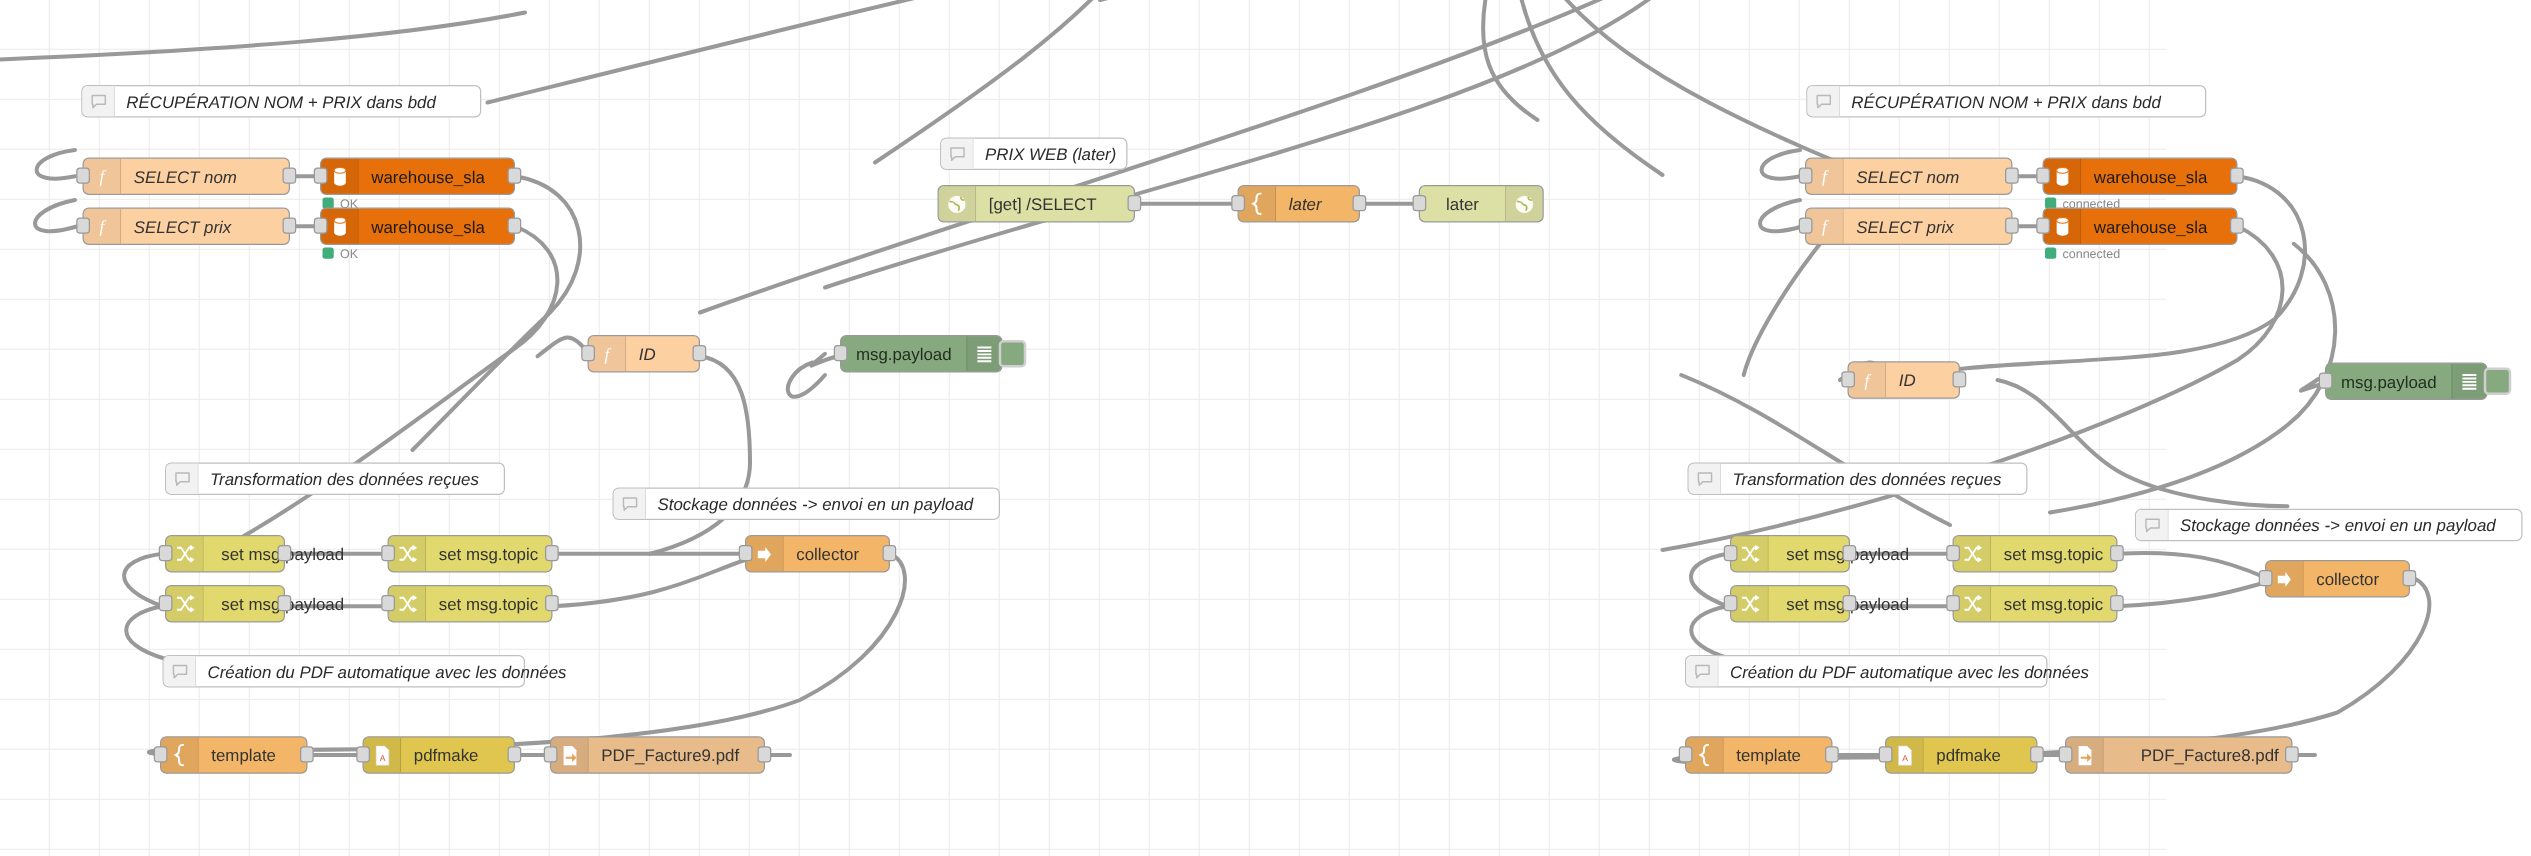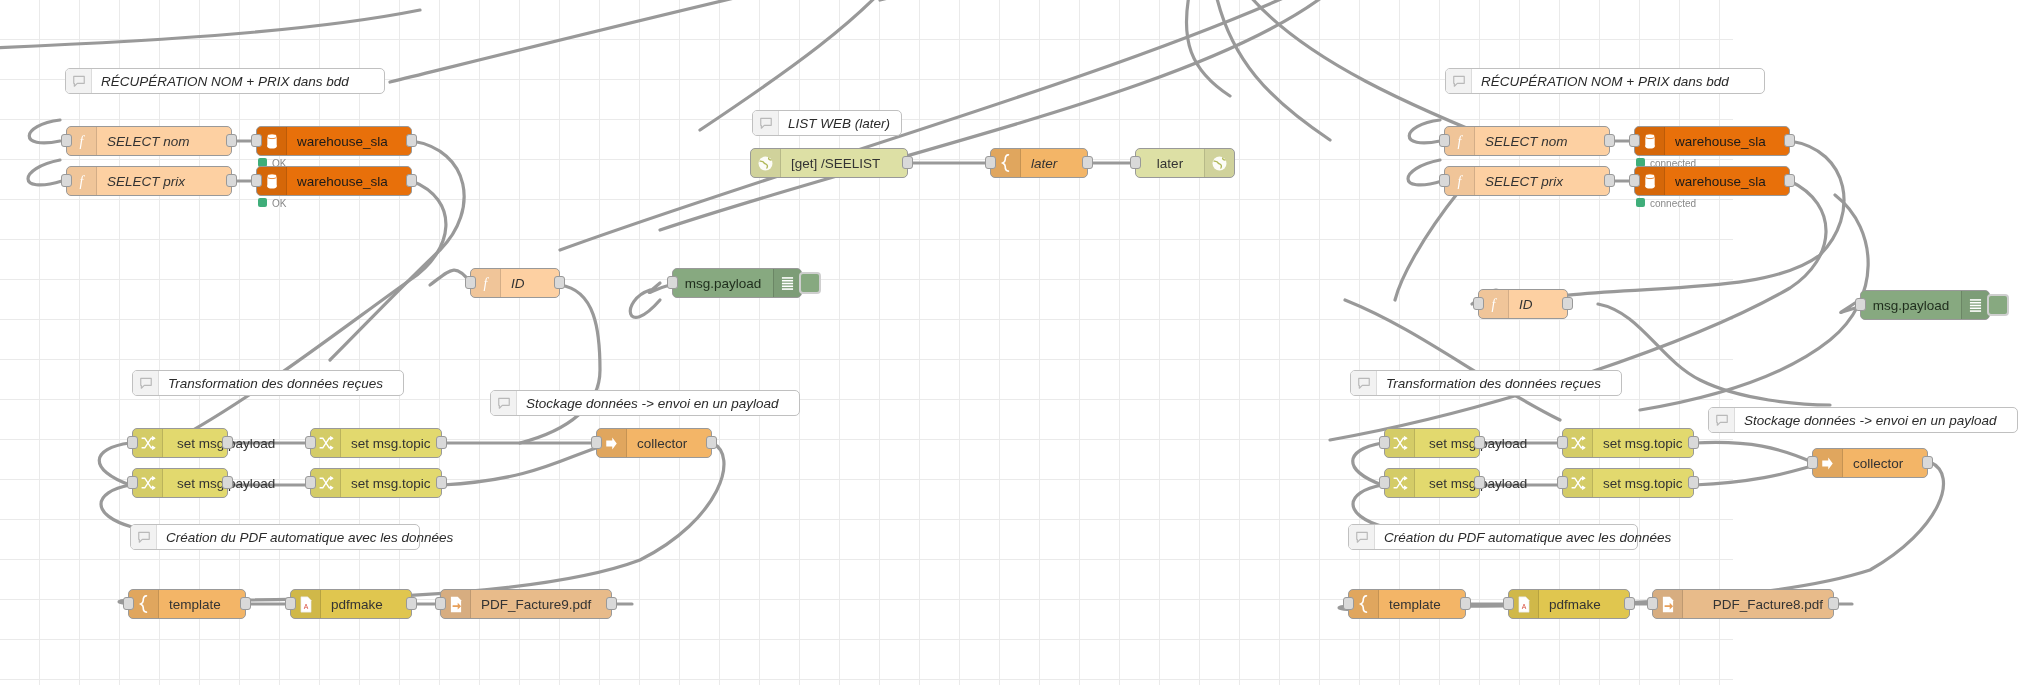--- a/index.html
+++ b/index.html
@@ -448,31 +448,31 @@
     <span class="label">PDF_Facture9.pdf</span>
     <span class="port out"></span>
   </div>
 
   <div class="comment" style="left:752px; top:110px; width:150px;">
     <span class="c-icon">
       <svg class="gl" width="14" height="14" viewBox="0 0 24 24">
           <path d="M3 4h18v12H9l-5 5v-5H3z" fill="none" stroke="#b9b9b9" stroke-width="2" stroke-linejoin="round"></path>
         </svg>
     </span>
-    <span class="label">LIST WEB (later)</span>
+    <span class="label">PRIX WEB (later)</span>
   </div>
 
   <div class="node n-http" style="left:750px; top:148px; width:158px;">
     <span class="icon-box">
       <svg class="gl" width="17" height="17" viewBox="0 0 20 20">
           <circle cx="10" cy="10" r="8.2" fill="#ffffff" opacity="0.92"></circle>
           <path d="M3 7c2 1 4 0 5 2s3 1 4 3-1 3 0 4M14 3c-1 2 1 3 3 3" fill="none" stroke="#b0b858" stroke-width="1.6"></path>
         </svg>
     </span>
-    <span class="label">[get] /SEELIST</span>
+    <span class="label">[get] /SELECT</span>
     <span class="port out"></span>
   </div>
 
   <div class="node n-template" style="left:990px; top:148px; width:98px;">
     <span class="port in"></span>
     <span class="icon-box">
       <svg class="gl" width="14" height="18" viewBox="0 0 14 22">
           <path d="M10 1c-4 0-4 3-4 6 0 2-1 3-3 4 2 1 3 2 3 4 0 3 0 6 4 6" fill="none" stroke="#ffffff" stroke-width="2" stroke-linecap="round"></path>
         </svg>
     </span>

